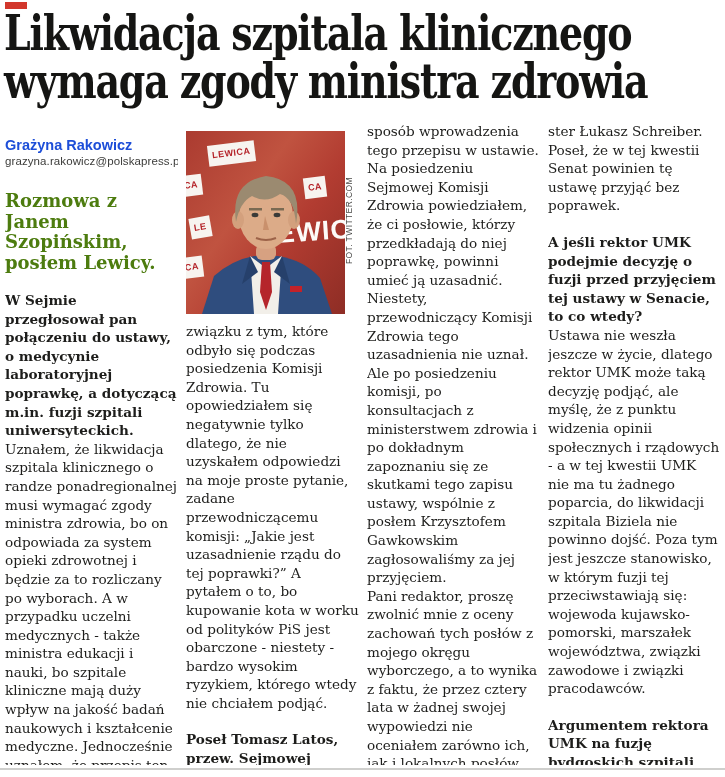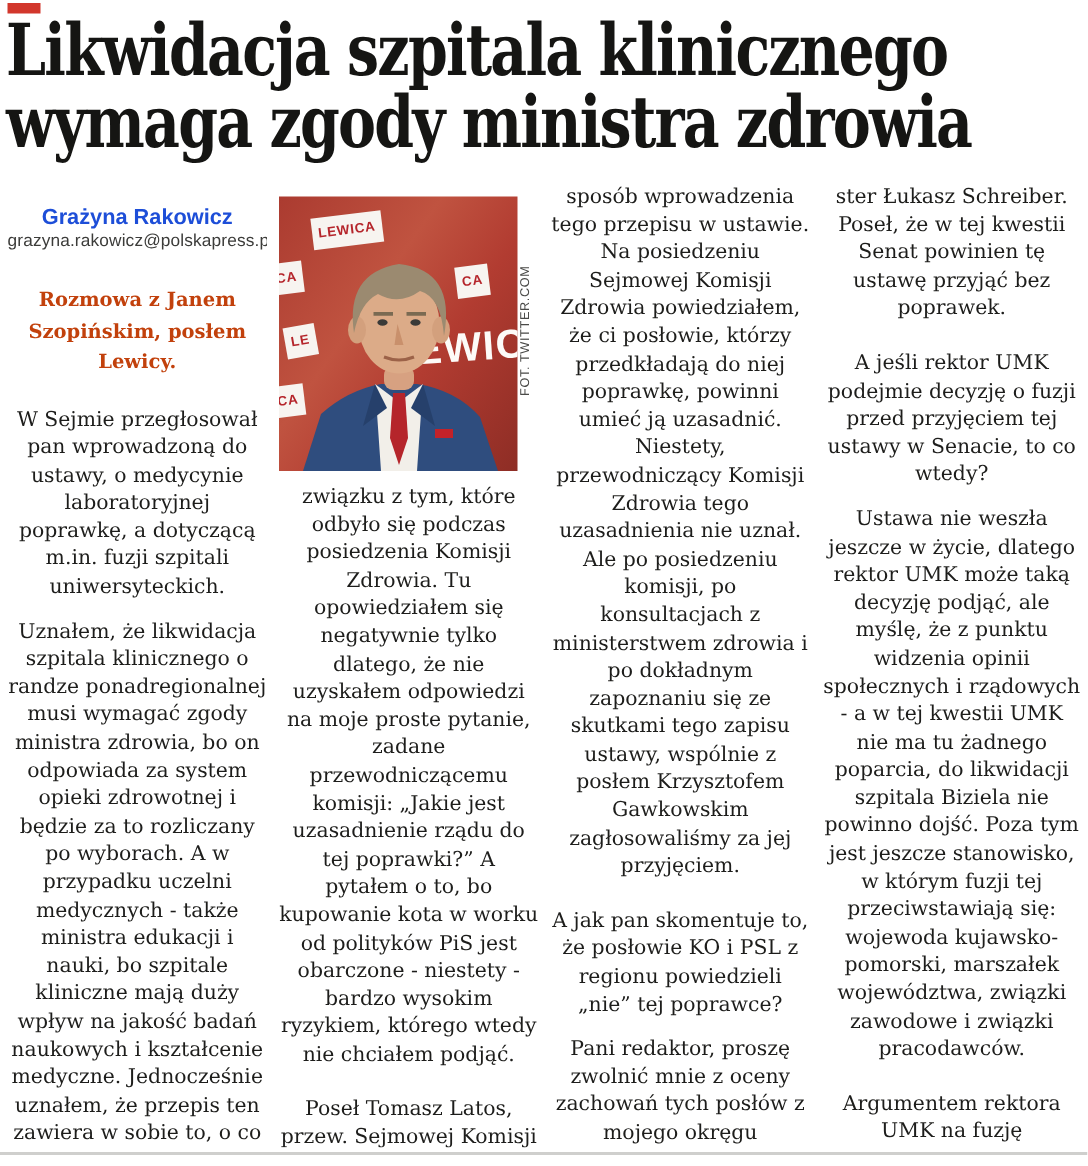--- a/index.html
+++ b/index.html
@@ -16,32 +16,32 @@
     position:absolute;left:4px;top:10px;width:718px;
     font-weight:bold;font-size:38px;line-height:38px;letter-spacing:-1.2px;
     color:#151513;transform:scaleY(1.26);transform-origin:top left;
   }
 
   
   .cols{
     position:absolute;left:5px;top:122px;width:717px;height:643px;
     display:grid;grid-template-columns:repeat(4,173px);column-gap:8px;
   }
-  .col{overflow:hidden;height:643px;font-size:13.6px;line-height:18.6px;text-align:center;}
+  .col{overflow:hidden;height:643px;font-size:13.6px;line-height:18.6px;text-align:left;}
 
   .col p{margin:0;}
-  .col p.q{font-weight:normal;margin-top:18px;}
-  .col p.a{margin-top:11px;}
+  .col p.q{font-weight:bold;margin-top:18px;}
+  .col p.a{margin-top:0;}
   .col p.cont{margin-top:0;}
 
   
   .byline{margin-top:14px;font-family:"Liberation Sans",sans-serif;}
   .author{font-weight:bold;font-size:14.5px;line-height:18px;color:#1d4ed8;}
   .email{font-size:11.5px;line-height:15px;color:#3c3c3a;letter-spacing:.1px;}
-  .lede{margin-top:22px;font-weight:bold;font-size:13px;line-height:20.5px;color:#c2410c;}
+  .lede{margin-top:22px;font-weight:bold;font-size:18px;line-height:20.5px;color:#4d7c0f;}
 
   
   .figure{display:flex;margin:9px 0 8px 0;height:183px;}
   .photo{
     position:relative;width:159px;height:183px;overflow:hidden;
     background:linear-gradient(125deg,#ab3b30 0%,#c05340 38%,#b23c31 62%,#8e2d25 100%);
   }
   .lbox{
     position:absolute;background:#f7f4f0;color:#b5252b;
     font-family:"Liberation Sans",sans-serif;font-weight:bold;font-size:9px;
@@ -80,21 +80,21 @@
 
 <div class="cols">
 
   <div class="col">
     <div class="byline">
       <div class="author">Grażyna Rakowicz</div>
       <div class="email">grazyna.rakowicz@polskapress.pl</div>
     </div>
     <div class="lede">Rozmowa z Janem Szopińskim, posłem Lewicy.</div>
     <div>
-        <p class="q">W Sejmie przegłosował pan wprowadzoną do ustawy, o medycynie laboratoryjnej poprawkę, a dotyczącą m.in. fuzji szpitali uniwersyteckich.</p>
+        <p class="q">W Sejmie przegłosował pan połączeniu do ustawy, o medycynie laboratoryjnej poprawkę, a dotyczącą m.in. fuzji szpitali uniwersyteckich.</p>
         <p class="a">Uznałem, że likwidacja szpitala klinicznego o randze ponadregionalnej musi wymagać zgody ministra zdrowia, bo on odpowiada za system opieki zdrowotnej i będzie za to rozliczany po wyborach. A w przypadku uczelni medycznych - także ministra edukacji i nauki, bo szpitale kliniczne mają duży wpływ na jakość badań naukowych i kształcenie medyczne. Jednocześnie uznałem, że przepis ten zawiera w sobie to, o co szczególnie chodziło bydgoszczanom. Istniało realne zagrożenie, że - po pierwsze, po połączeniu Biziela z Juraszem zostanie zmniejszona liczba szpitalnych łóżek.</p>
       </div>
   </div>
 
   <div class="col">
     <div class="figure">
       <div class="photo">
         <span class="lbox lb0">LEWICA</span>
         <span class="lbox lb1">CA</span>
         <span class="lbox lb2">LE</span>
@@ -135,21 +135,20 @@
     </div>
     <div>
         <p class="cont">związku z tym, które odbyło się podczas posiedzenia Komisji Zdrowia. Tu opowiedziałem się negatywnie tylko dlatego, że nie uzyskałem odpowiedzi na moje proste pytanie, zadane przewodniczącemu komisji: „Jakie jest uzasadnienie rządu do tej poprawki?” A pytałem o to, bo kupowanie kota w worku od polityków PiS jest obarczone - niestety - bardzo wysokim ryzykiem, którego wtedy nie chciałem podjąć.</p>
         <p class="q">Poseł Tomasz Latos, przew. Sejmowej Komisji Zdrowia poinformował w mediach, że nie zagłosował pan na komisji za tą poprawką, bo - według pana - uderza ona w autonomię uczelni wyższych.</p>
       </div>
   </div>
 
   <div class="col">
     <div>
         <p class="cont">sposób wprowadzenia tego przepisu w ustawie. Na posiedzeniu Sejmowej Komisji Zdrowia powiedziałem, że ci posłowie, którzy przedkładają do niej poprawkę, powinni umieć ją uzasadnić. Niestety, przewodniczący Komisji Zdrowia tego uzasadnienia nie uznał. Ale po posiedzeniu komisji, po konsultacjach z ministerstwem zdrowia i po dokładnym zapoznaniu się ze skutkami tego zapisu ustawy, wspólnie z posłem Krzysztofem Gawkowskim zagłosowaliśmy za jej przyjęciem.</p>
-        <p class="q">A jak pan skomentuje to, że posłowie KO i PSL z regionu powiedzieli „nie” tej poprawce?</p>
         <p class="a">Pani redaktor, proszę zwolnić mnie z oceny zachowań tych posłów z mojego okręgu wyborczego, a to wynika z faktu, że przez cztery lata w żadnej swojej wypowiedzi nie oceniałem zarówno ich, jak i lokalnych posłów PiS.</p>
       </div>
   </div>
 
   <div class="col">
     <div>
         <p class="cont">ster Łukasz Schreiber. Poseł, że w tej kwestii Senat powinien tę ustawę przyjąć bez poprawek.</p>
         <p class="q">A jeśli rektor UMK podejmie decyzję o fuzji przed przyjęciem tej ustawy w Senacie, to co wtedy?</p>
         <p class="a">Ustawa nie weszła jeszcze w życie, dlatego rektor UMK może taką decyzję podjąć, ale myślę, że z punktu widzenia opinii społecznych i rządowych - a w tej kwestii UMK nie ma tu żadnego poparcia, do likwidacji szpitala Biziela nie powinno dojść. Poza tym jest jeszcze stanowisko, w którym fuzji tej przeciwstawiają się: wojewoda kujawsko-pomorski, marszałek województwa, związki zawodowe i związki pracodawców.</p>
         <p class="q">Argumentem rektora UMK na fuzję bydgoskich szpitali była poprawa ich kondycji finansowej. Co będzie, gdy do fuzji nie dojdzie?</p>

